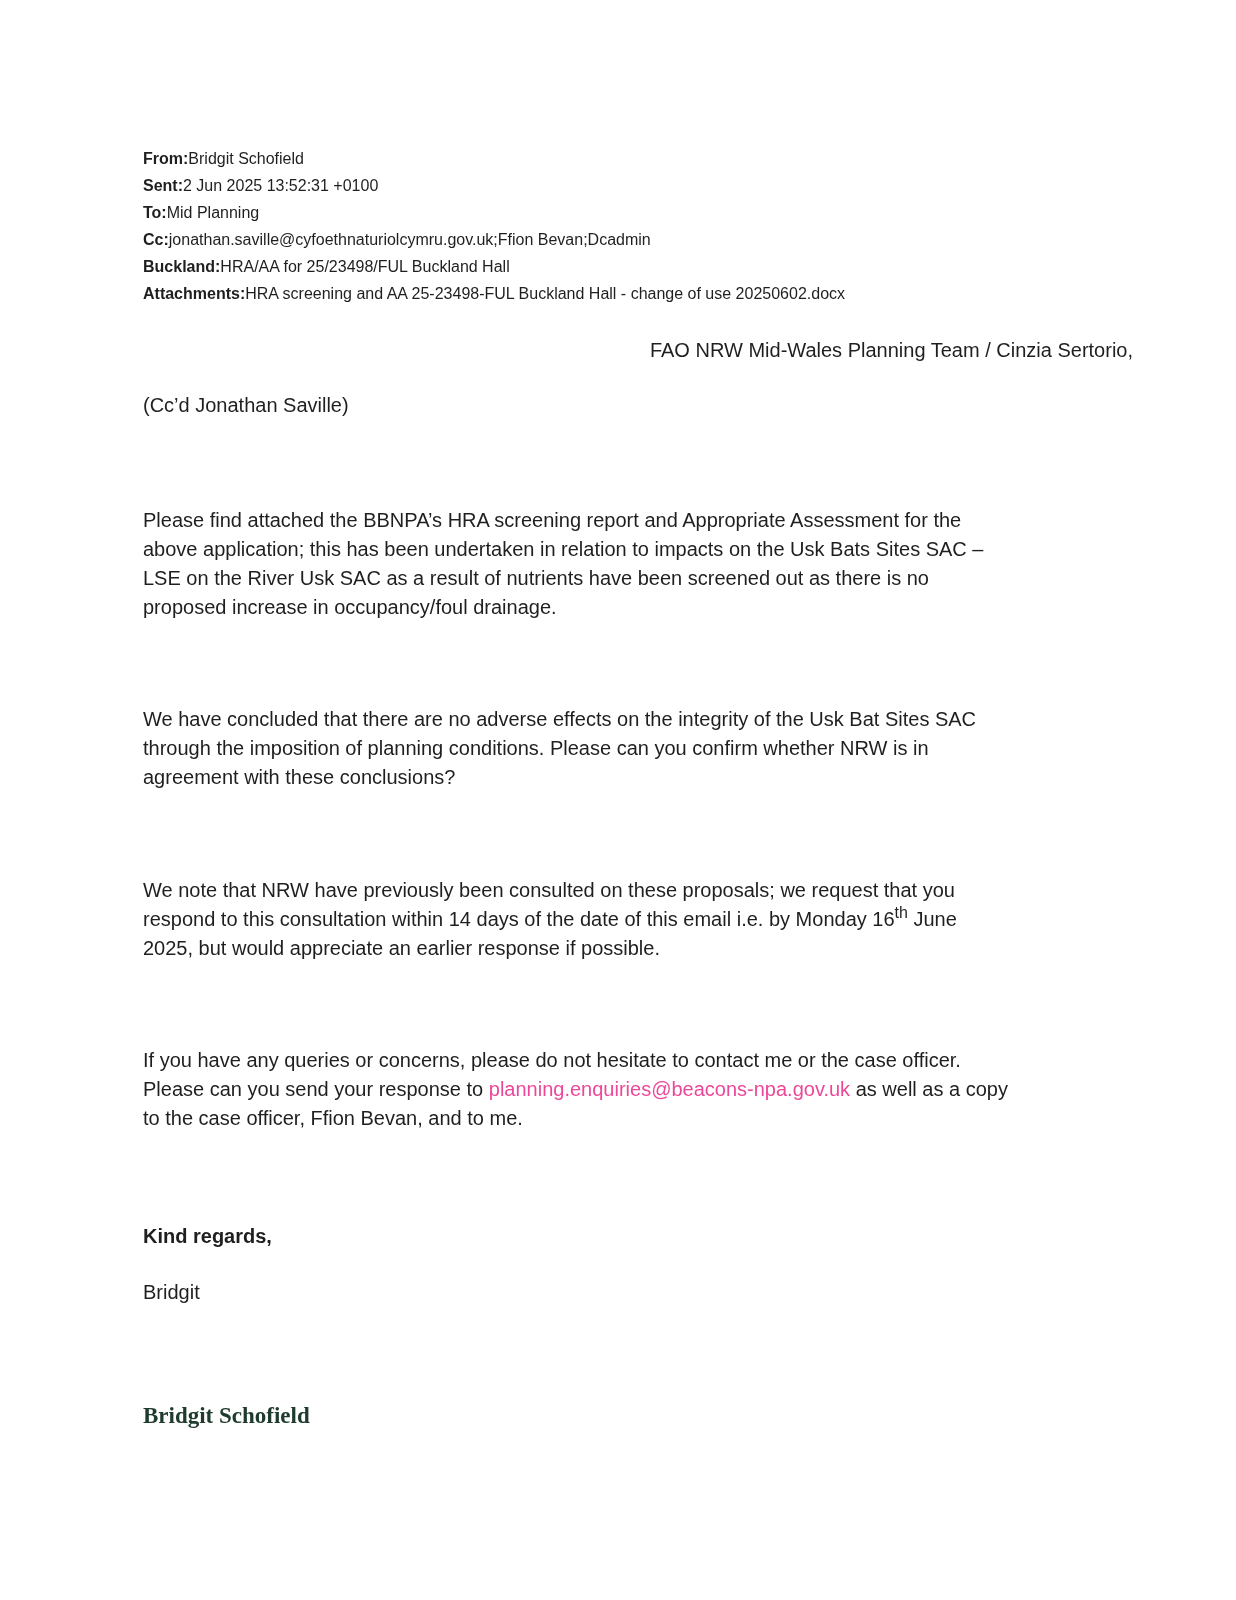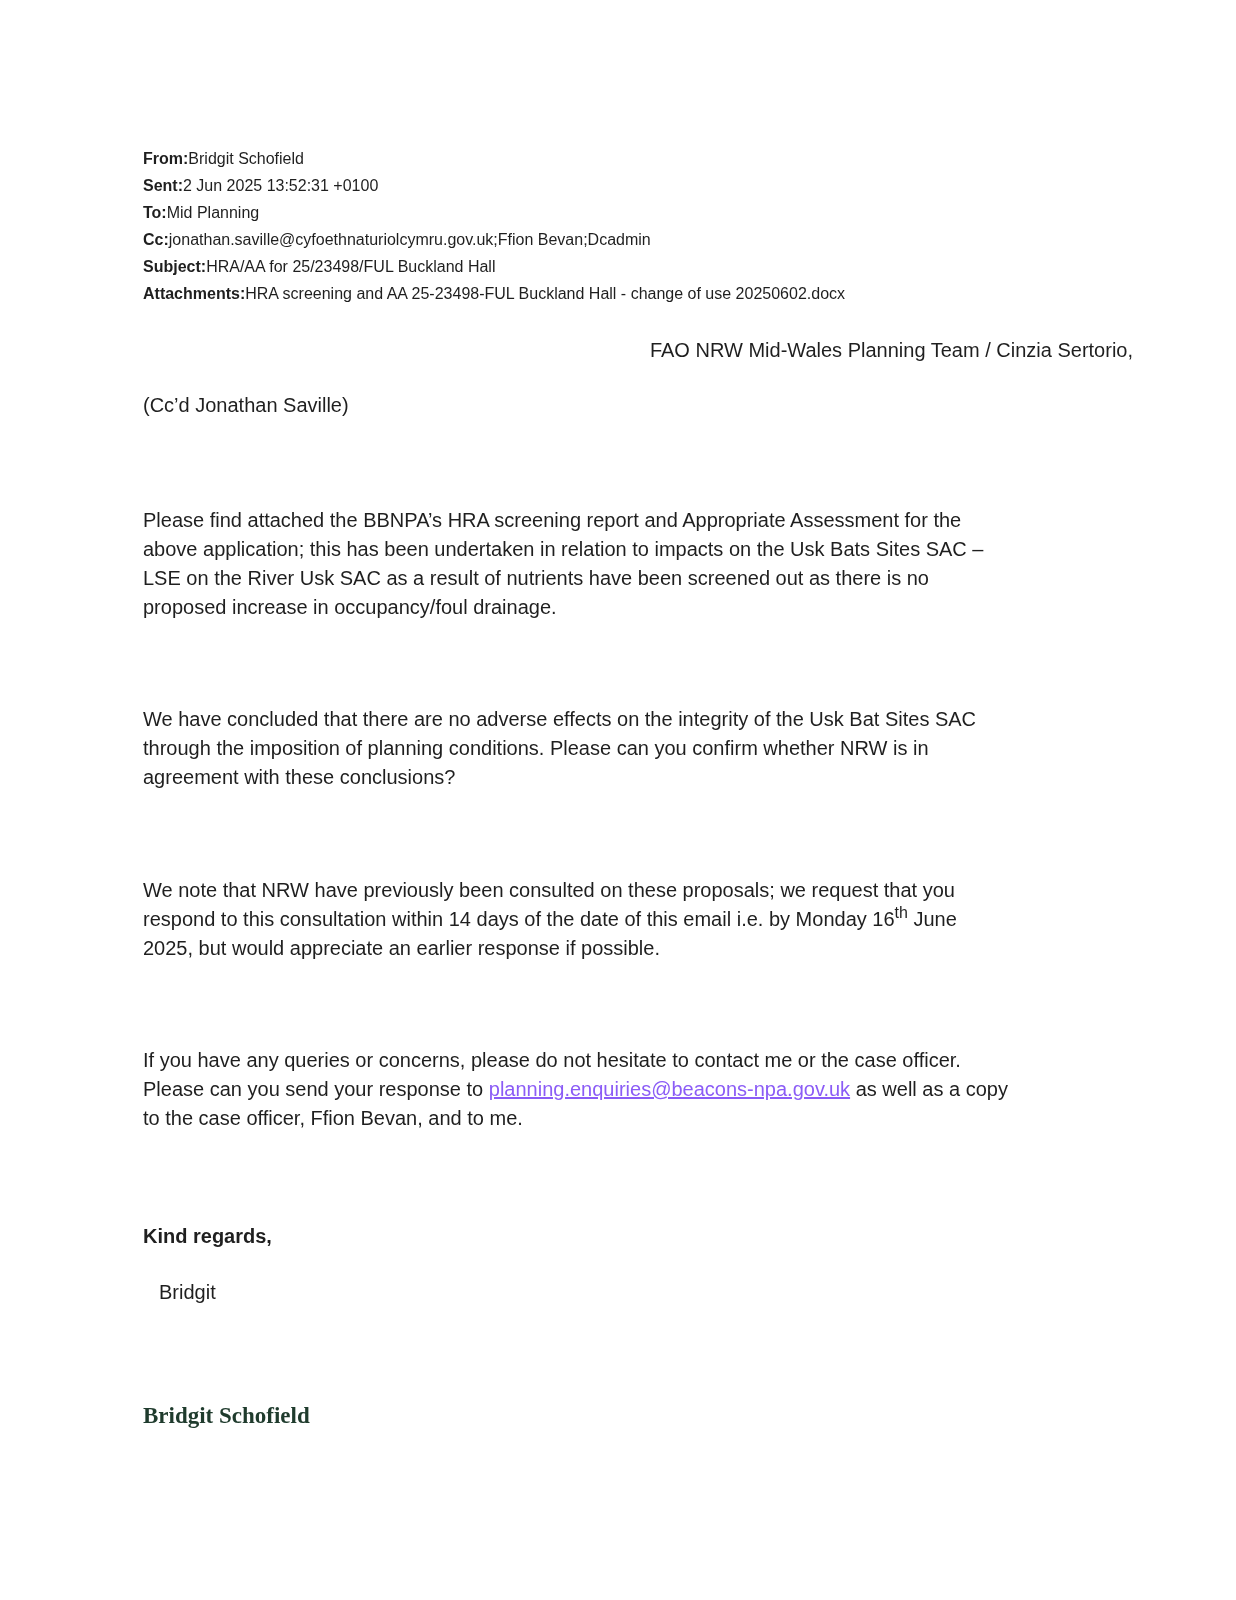--- a/index.html
+++ b/index.html
@@ -37,51 +37,50 @@
     line-height: 29px;
     white-space: nowrap;
   }
   .greeting      { margin-top: 29px; text-align: right; }
   .cc-note       { margin-top: 26px; }
   .para-1        { margin-top: 86px; }
   .para-2        { margin-top: 83px; }
   .para-3        { margin-top: 84px; }
   .para-4        { margin-top: 83px; }
   .closing       { margin-top: 89px; font-weight: bold; }
-  .signoff-name  { margin-top: 27px; margin-left: 16px; }
+  .signoff-name  { margin-top: 27px; }
   .signature {
     margin-top: 94px;
     font-family: "Liberation Serif", "DejaVu Serif", serif;
     font-weight: bold;
     font-size: 23px;
     line-height: 29px;
     color: #1f3b2d;
   }
   a.email-link {
-    color: #8b5cf6;
-    text-decoration: underline;
+    color: #ec4899;
     cursor: pointer;
   }
   sup.ordinal {
     font-size: 16px;
     line-height: 0;
   }
 </style>
 </head>
 <body>
 
 <div class="page">
   <div class="content">
 
     <div class="headers">
       <p><span class="hlabel">From:</span><span>Bridgit Schofield</span></p>
       <p><span class="hlabel">Sent:</span><span>2 Jun 2025 13:52:31 +0100</span></p>
       <p><span class="hlabel">To:</span><span>Mid Planning</span></p>
       <p><span class="hlabel">Cc:</span><span>jonathan.saville@cyfoethnaturiolcymru.gov.uk;Ffion Bevan;Dcadmin</span></p>
-      <p><span class="hlabel">Subject:</span><span>HRA/AA for 25/23498/FUL Buckland Hall</span></p>
+      <p><span class="hlabel">Buckland:</span><span>HRA/AA for 25/23498/FUL Buckland Hall</span></p>
       <p><span class="hlabel">Attachments:</span><span>HRA screening and AA 25-23498-FUL Buckland Hall - change of use 20250602.docx</span></p>
     </div>
 
     <p class="bodyline greeting">FAO NRW Mid-Wales Planning Team / Cinzia Sertorio,</p>
     <p class="bodyline cc-note">(Cc’d Jonathan Saville)</p>
 
     <div class="para-1">
       <p class="bodyline">Please find attached the BBNPA’s HRA screening report and Appropriate Assessment for the</p>
       <p class="bodyline">above application; this has been undertaken in relation to impacts on the Usk Bats Sites SAC –</p>
       <p class="bodyline">LSE on the River Usk SAC as a result of nutrients have been screened out as there is no</p>

